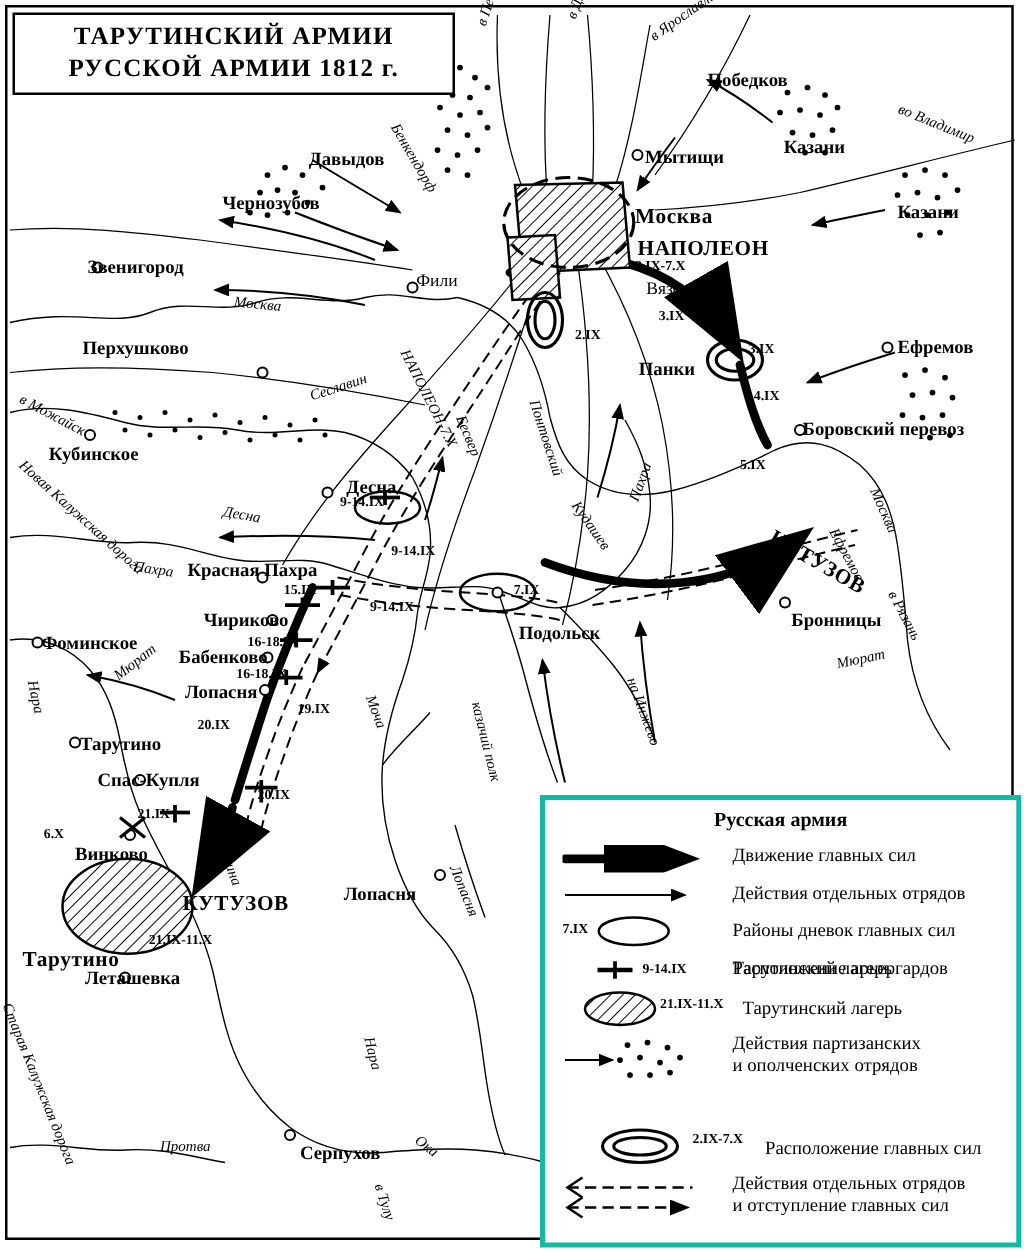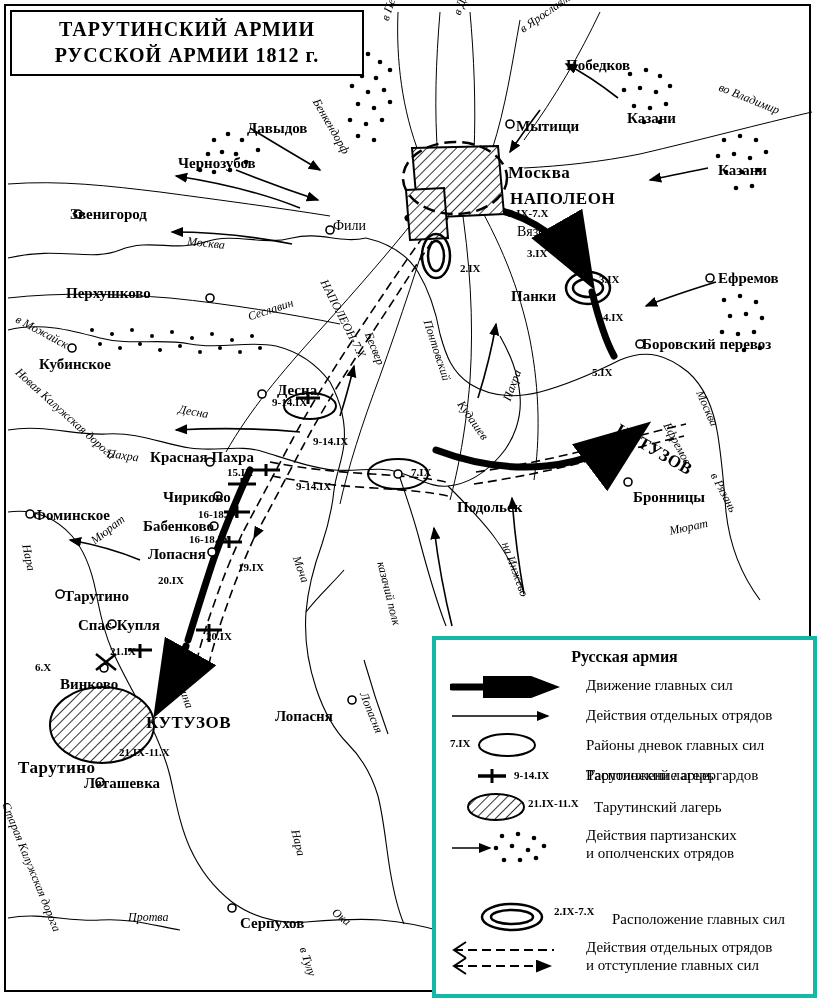--- a/index.html
+++ b/index.html
@@ -291,35 +291,35 @@
 
 <div id="labels-layer">
       <div class="lbl big" style="left: 508px; top: 163px;">Москва</div>
       <div class="lbl big" style="left: 510px; top: 189px;">НАПОЛЕОН</div>
       <div class="lbl date" style="left: 508px; top: 207px;">2.IX-7.X</div>
       <div class="lbl city-b" style="left: 516px; top: 118px;">Мытищи</div>
       <div class="lbl city" style="left: 333px; top: 218px;">Фили</div>
       <div class="lbl city" style="left: 517px; top: 224px;">Вязовка</div>
       <div class="lbl city-b" style="left: 511px; top: 288px;">Панки</div>
       <div class="lbl city-b" style="left: 70px; top: 206px;">Звенигород</div>
-      <div class="lbl city-b" style="left: 66px; top: 285px;">Перхушково</div>
+      <div class="lbl city-b" style="left: 66px; top: 271px;">Перхушково</div>
       <div class="lbl city-b" style="left: 39px; top: 356px;">Кубинское</div>
       <div class="lbl city-b" style="left: 277px; top: 382px;">Десна</div>
       <div class="lbl city-b" style="left: 150px; top: 449px;">Красная Пахра</div>
       <div class="lbl city-b" style="left: 163px; top: 489px;">Чириково</div>
       <div class="lbl city-b" style="left: 143px; top: 518px;">Бабенково</div>
       <div class="lbl city-b" style="left: 148px; top: 546px;">Лопасня</div>
       <div class="lbl city-b" style="left: 33px; top: 507px;">Фоминское</div>
       <div class="lbl city-b" style="left: 64px; top: 588px;">Тарутино</div>
       <div class="lbl city-b" style="left: 78px; top: 617px;">Спас-Купля</div>
       <div class="lbl city-b" style="left: 60px; top: 676px;">Винково</div>
       <div class="lbl big" style="left: 18px; top: 744px; margin-top: 14px;">Тарутино</div>
       <div class="lbl big" style="left: 146px; top: 713px;">КУТУЗОВ</div>
-      <div class="lbl city-b" style="left: 68px; top: 775px; margin-left: 16px;">Леташевка</div>
-      <div class="lbl city-b" style="left: 415px; top: 499px; margin-left: 42px;">Подольск</div>
+      <div class="lbl city-b" style="left: 68px; top: 775px;">Леташевка</div>
+      <div class="lbl city-b" style="left: 415px; top: 499px;">Подольск</div>
       <div class="lbl city-b" style="left: 275px; top: 708px;">Лопасня</div>
       <div class="lbl city-b" style="left: 240px; top: 915px;">Серпухов</div>
       <div class="lbl city-b" style="left: 633px; top: 489px;">Бронницы</div>
       <div class="lbl city-b" style="left: 642px; top: 336px;">Боровский перевоз</div>
       <div class="lbl city-b" style="left: 718px; top: 270px;">Ефремов</div>
       <div class="lbl city-b" style="left: 566px; top: 57px;">Победков</div>
       <div class="lbl city-b" style="left: 627px; top: 110px;">Казани</div>
       <div class="lbl city-b" style="left: 718px; top: 162px;">Казани</div>
       <div class="lbl city-b" style="left: 218px; top: 120px; margin-left: 29px;">Давыдов</div>
       <div class="lbl city-b" style="left: 178px; top: 155px;">Чернозубов</div>

